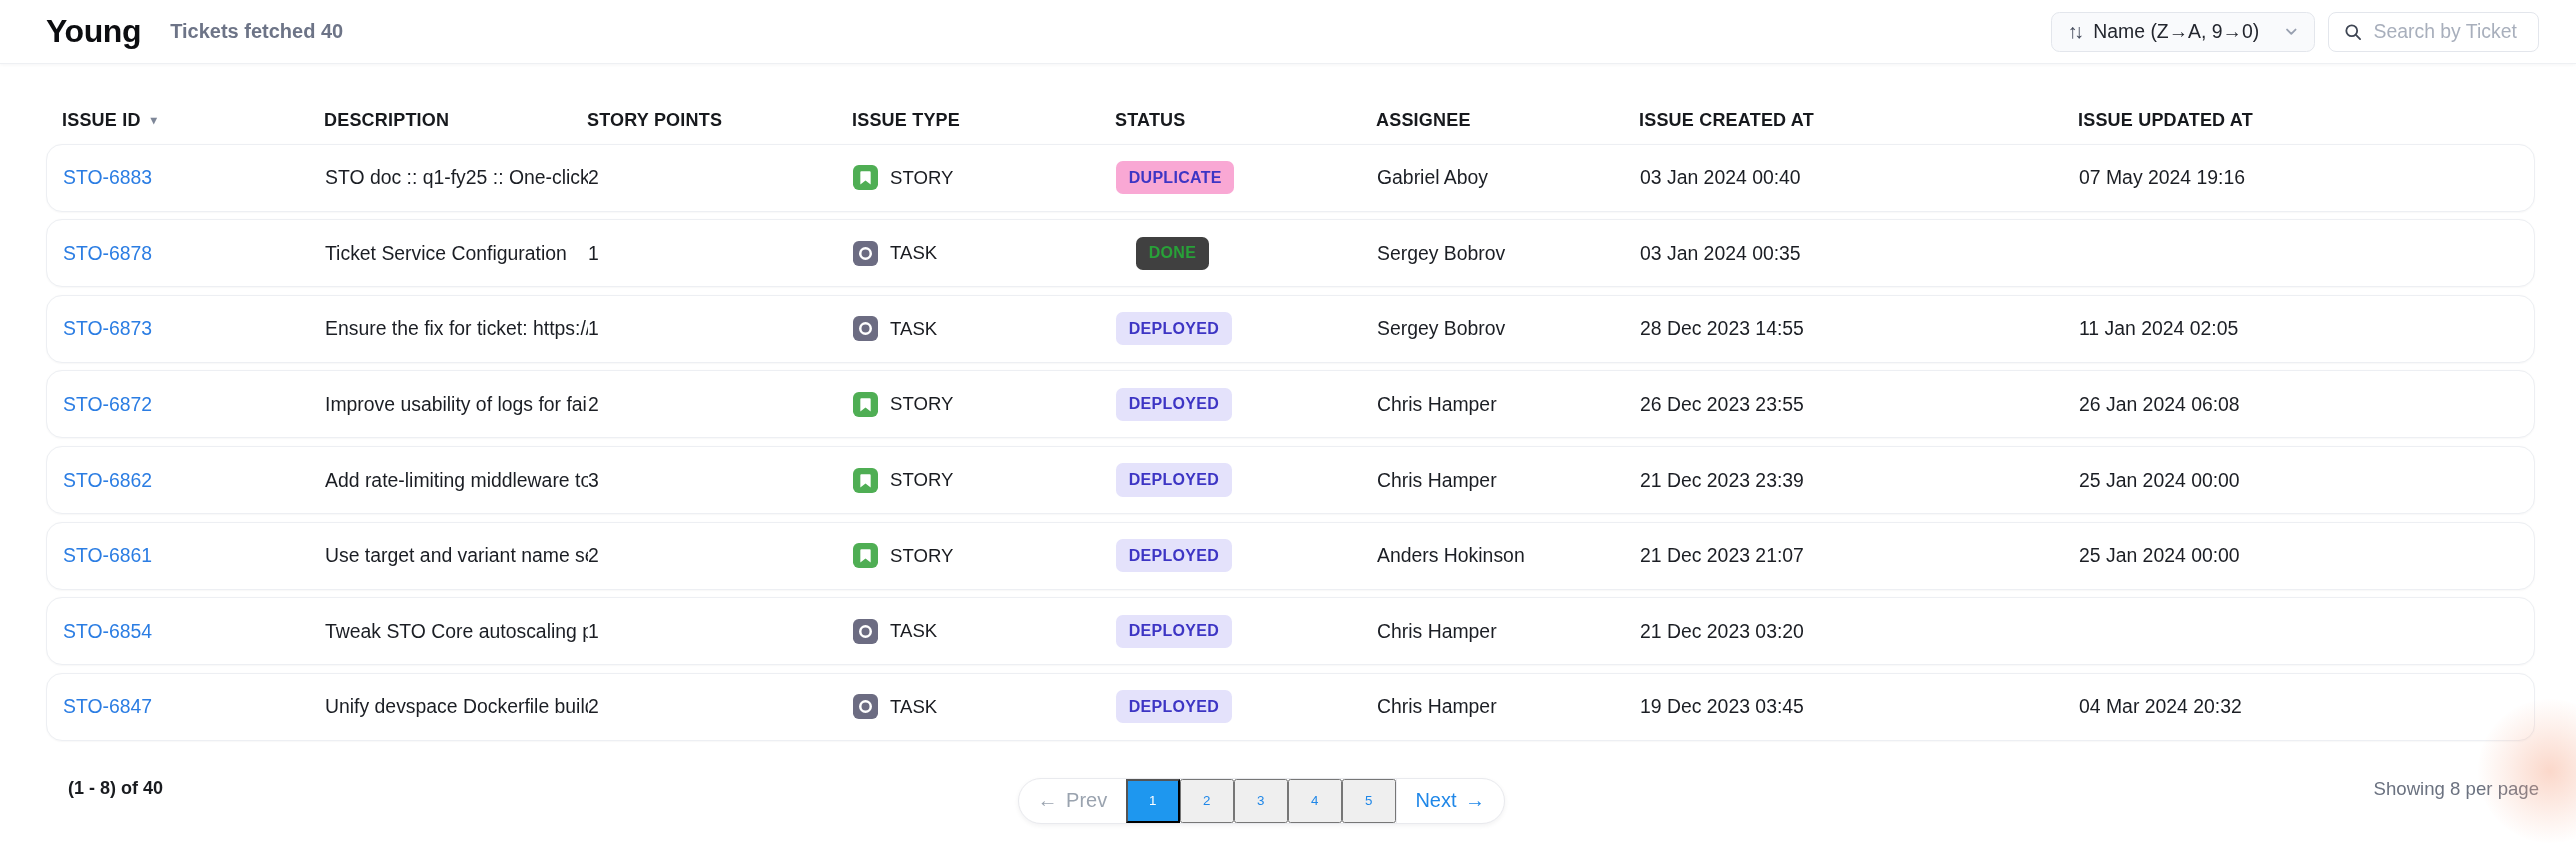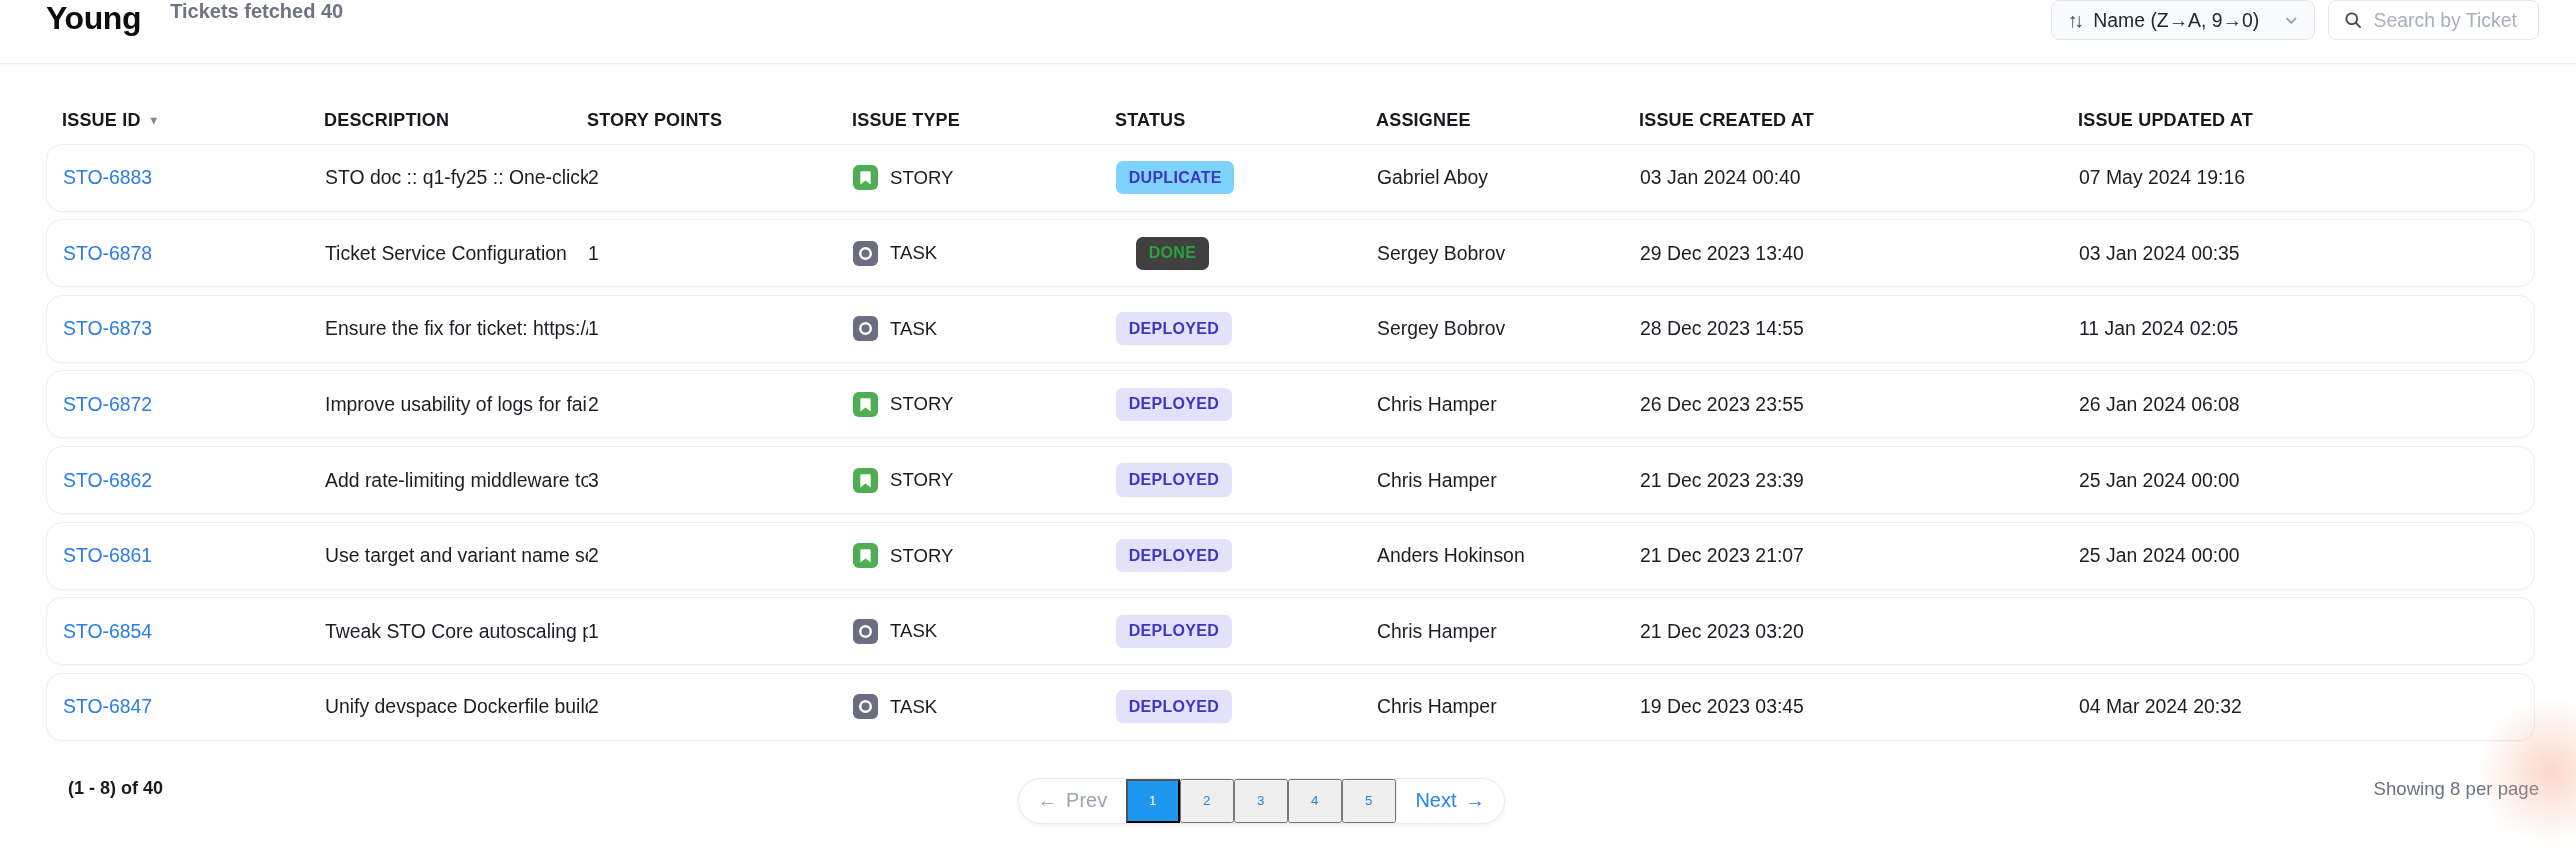--- a/index.html
+++ b/index.html
@@ -7,21 +7,21 @@
   body {
     width: 2576px; height: 864px;
     font-family: "Liberation Sans", sans-serif;
     color: #1b1e24;
     overflow: hidden;
   }
   .page { position: relative; width: 2576px; height: 864px; background: #fff; overflow: hidden; }
 
   
   .topbar {
-    display: flex; align-items: flex-start;
+    display: flex; align-items: center;
     height: 64px; padding: 0 37px 0 46px;
     background: #fff;
     border-bottom: 0.8px solid #eef0f3;
     box-shadow: 0 1.7px 3.4px rgba(20,24,40,.04);
   }
   .page-title {
     font-size: 32px; font-weight: bold; color: #0c0d10; letter-spacing: -0.4px;
   }
   .subtitle { margin-left: 29px; font-size: 20px; color: #6d7487; font-weight: bold; }
   .controls { margin-left: auto; display: flex; gap: 12.7px; align-items: center; }
@@ -159,21 +159,21 @@
     <div class="cell type-cell">
       <span style="display:flex;">
         <svg width="25" height="25" viewBox="0 0 30 30">
                 <rect class="type-rect" width="30" height="30" rx="7" fill="#4fae54"></rect>
                 <path d="M10 7.5 h10 a1.2 1.2 0 0 1 1.2 1.2 V23.5 l-6.2-4.8 -6.2 4.8 V8.7 a1.2 1.2 0 0 1 1.2-1.2 z" fill="#ffffff"></path>
               </svg>
       </span>
 
       <span class="type-label">STORY</span>
     </div>
-    <div><span class="status-badge" style="background: #7dd3fc; color: rgb(61, 53, 196);">DUPLICATE</span></div>
+    <div><span class="status-badge" style="background: #f9a8d4; color: rgb(61, 53, 196);">DUPLICATE</span></div>
     <div class="cell">Gabriel Aboy</div>
     <div class="cell">03 Jan 2024 00:40</div>
     <div class="cell">07 May 2024 19:16</div>
   </div>
 
   <div class="row-card">
     <div class="cell"><a class="issue-link">STO-6878</a></div>
     <div class="cell">Ticket Service Configuration</div>
     <div class="cell">1</div>
     <div class="cell type-cell">
@@ -181,21 +181,20 @@
       <span style="display:flex;">
         <svg width="25" height="25" viewBox="0 0 30 30">
                 <rect class="type-rect" width="30" height="30" rx="7" fill="#6c6c82"></rect>
                 <circle cx="15" cy="15" r="6.3" fill="none" stroke="#ffffff" stroke-width="3"></circle>
               </svg>
       </span>
       <span class="type-label">TASK</span>
     </div>
     <div><span class="status-badge" style="background: #404040; color: rgb(40, 161, 56); margin-left: 20px;">DONE</span></div>
     <div class="cell">Sergey Bobrov</div>
-    <div class="cell">29 Dec 2023 13:40</div>
     <div class="cell">03 Jan 2024 00:35</div>
   </div>
 
   <div class="row-card">
     <div class="cell"><a class="issue-link">STO-6873</a></div>
     <div class="cell">Ensure the fix for ticket: https://h...</div>
     <div class="cell">1</div>
     <div class="cell type-cell">
 
       <span style="display:flex;">

